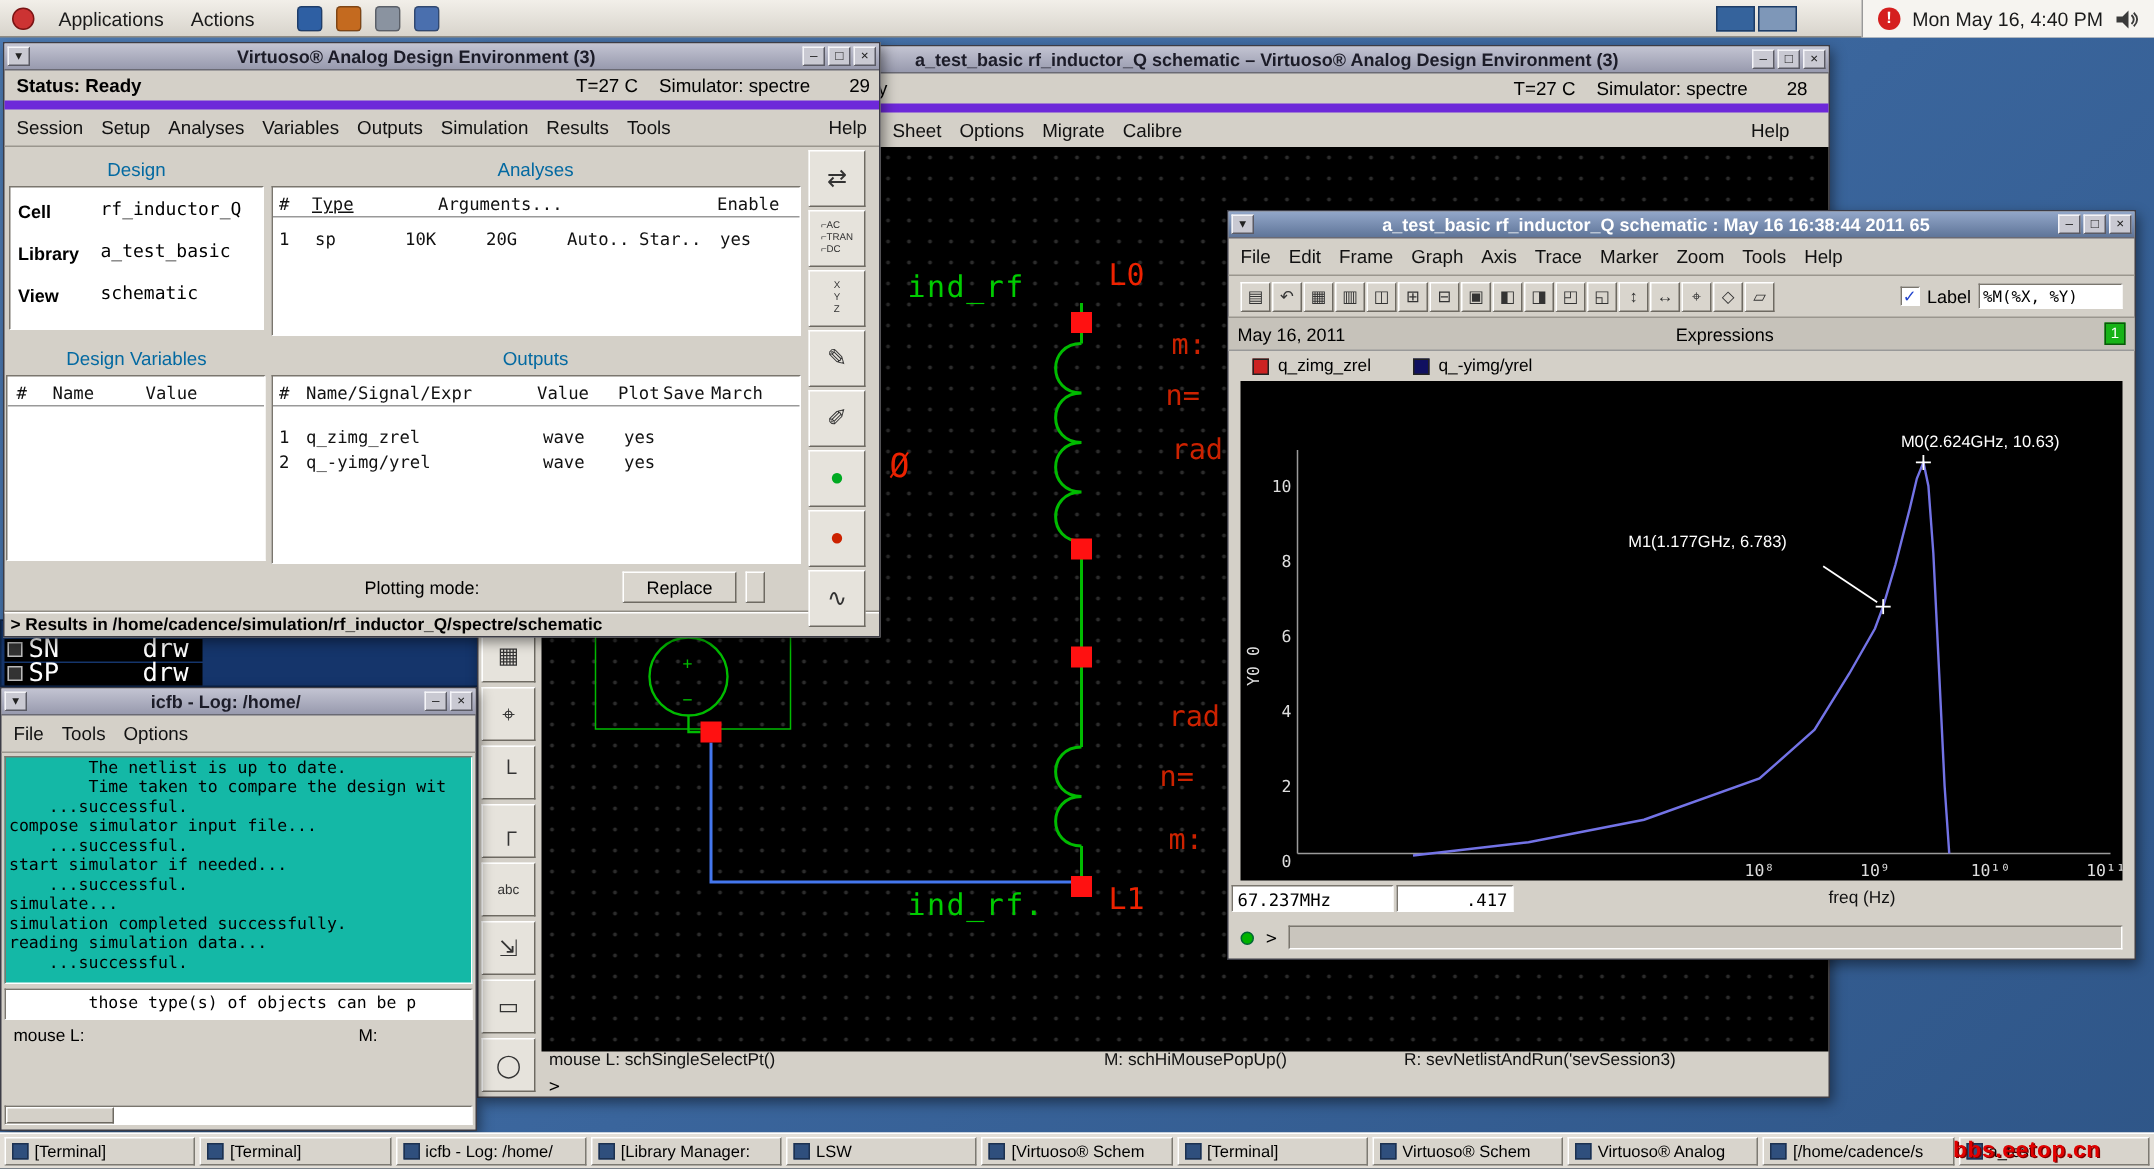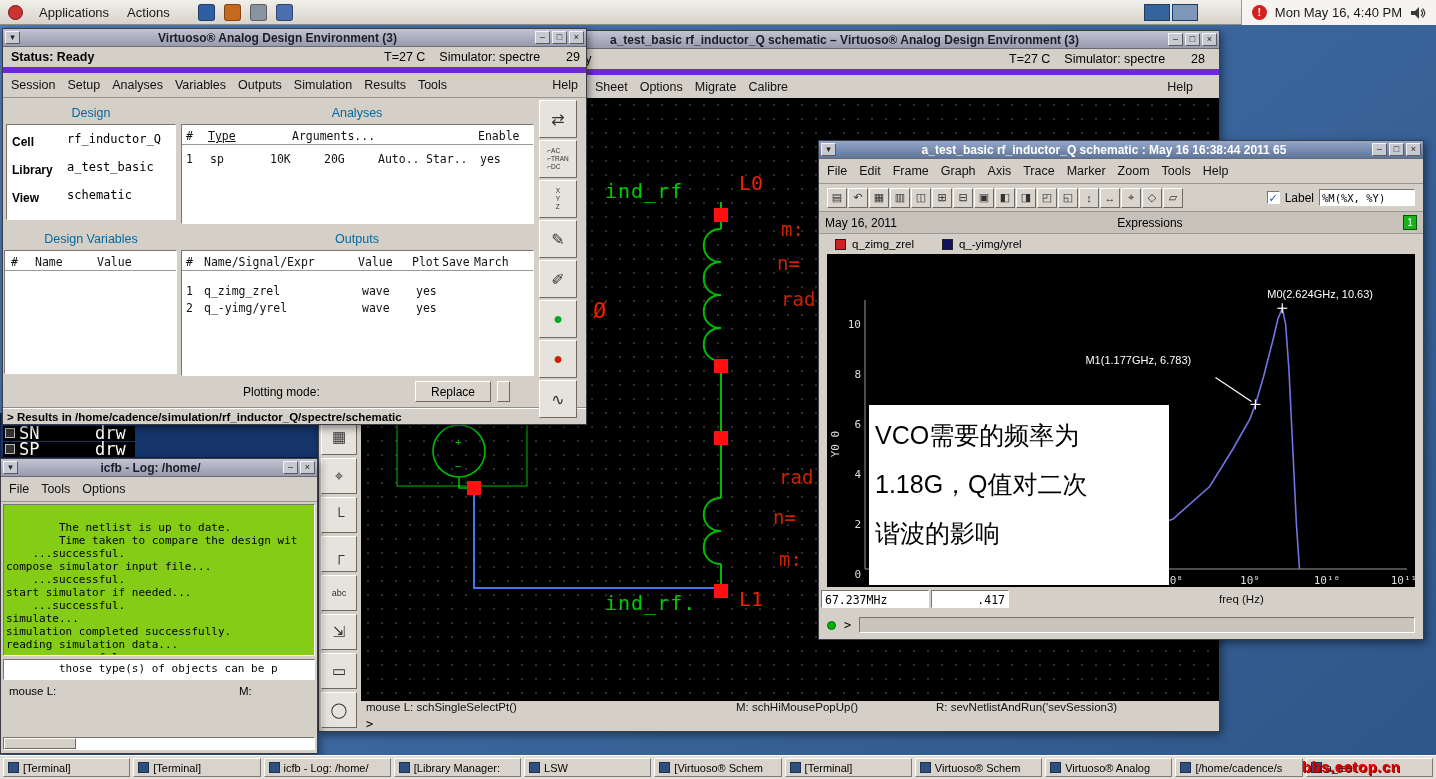--- a/index.html
+++ b/index.html
@@ -69,23 +69,23 @@
 .annot div{font-size:25px;line-height:1.95;white-space:nowrap;font-family:"Liberation Sans",sans-serif}
 .band{position:relative;height:25px}
 .field{position:absolute;top:3px;height:18px;background:#fff;border:1px solid;border-color:#7a766e #fff #fff #7a766e;
   font-family:"DejaVu Sans Mono",monospace;font-size:11.5px;padding:2px 3px;white-space:nowrap;overflow:hidden}
 .freqlab{position:absolute;left:400px;top:6px;font-size:11.5px;color:#111}
 .wstatus{display:flex;align-items:center;height:26px;padding:0 8px;gap:8px}
 .gdot{width:9px;height:9px;border-radius:50%;background:#00b300;border:1px solid #063;flex:0 0 auto}
 .wprompt{font-family:"DejaVu Sans Mono",monospace;font-size:12px}
 .wtrack{flex:1;height:16px;background:#c9c5bd;border:1px solid;border-color:#7a766e #fff #fff #7a766e}
 
-#log-lines{position:absolute;left:2px;top:45px;width:312px;height:152px;background:#84cc16;
+#log-lines{position:absolute;left:2px;top:45px;width:312px;height:152px;background:#14b8a6;
   border:1px solid;border-color:#7a766e #fff #fff #7a766e;white-space:pre;overflow:hidden;
-  font-family:"DejaVu Sans Mono",monospace;font-size:11px;line-height:13px;padding:16px 2px}
+  font-family:"DejaVu Sans Mono",monospace;font-size:11px;line-height:13px;padding:0 2px}
 .logline{white-space:pre}
 #log-notice{position:absolute;left:2px;top:200px;width:312px;height:21px;background:#fff;
   border:1px solid;border-color:#7a766e #fff #fff #7a766e;white-space:pre;overflow:hidden;
   font-family:"DejaVu Sans Mono",monospace;font-size:11px;padding:2px 2px}
 #log-mouse{position:absolute;left:0;top:226px;width:318px;height:20px;font-size:11.5px}
 #log-scroll{position:absolute;left:2px;bottom:3px;width:312px;height:13px;background:#fff;
   border:1px solid;border-color:#7a766e #fff #fff #7a766e}
 #log-thumb{position:absolute;left:0;top:0;width:72px;height:11px;background:#d4d0c8;
   border:1px solid;border-color:#fff #6e6a62 #6e6a62 #fff}
 
@@ -442,25 +442,20 @@
               <text x="440.26021496417894" y="44.24999999999998">M0(2.624GHz, 10.63)</text>
             </g>
             <g class="marker">
               <line x1="423.4497876389445" y1="150.425" x2="433.4497876389445" y2="150.425"></line>
               <line x1="428.4497876389445" y1="145.425" x2="428.4497876389445" y2="155.425"></line>
               <line x1="388.4497876389445" y1="123.42500000000001" x2="424.4497876389445" y2="147.425"></line>
               <text x="258.4497876389445" y="110.42500000000001">M1(1.177GHz, 6.783)</text>
             </g>
           </g>
       </svg>
-      <div class="annot">
-        <div>VCO需要的频率为</div>
-        <div>1.18G，Q值对二次</div>
-        <div>谐波的影响</div>
-      </div>
     </div>
     <div class="band">
       <span class="field" style="left:2px;width:108px">67.237MHz</span>
       <span class="field" style="left:112px;width:78px;text-align:right">.417</span>
       <span class="freqlab">freq (Hz)</span>
     </div>
     <div class="wstatus">
       <span class="gdot"></span>
       <span class="wprompt">&gt;</span>
       <span class="wtrack"></span>

